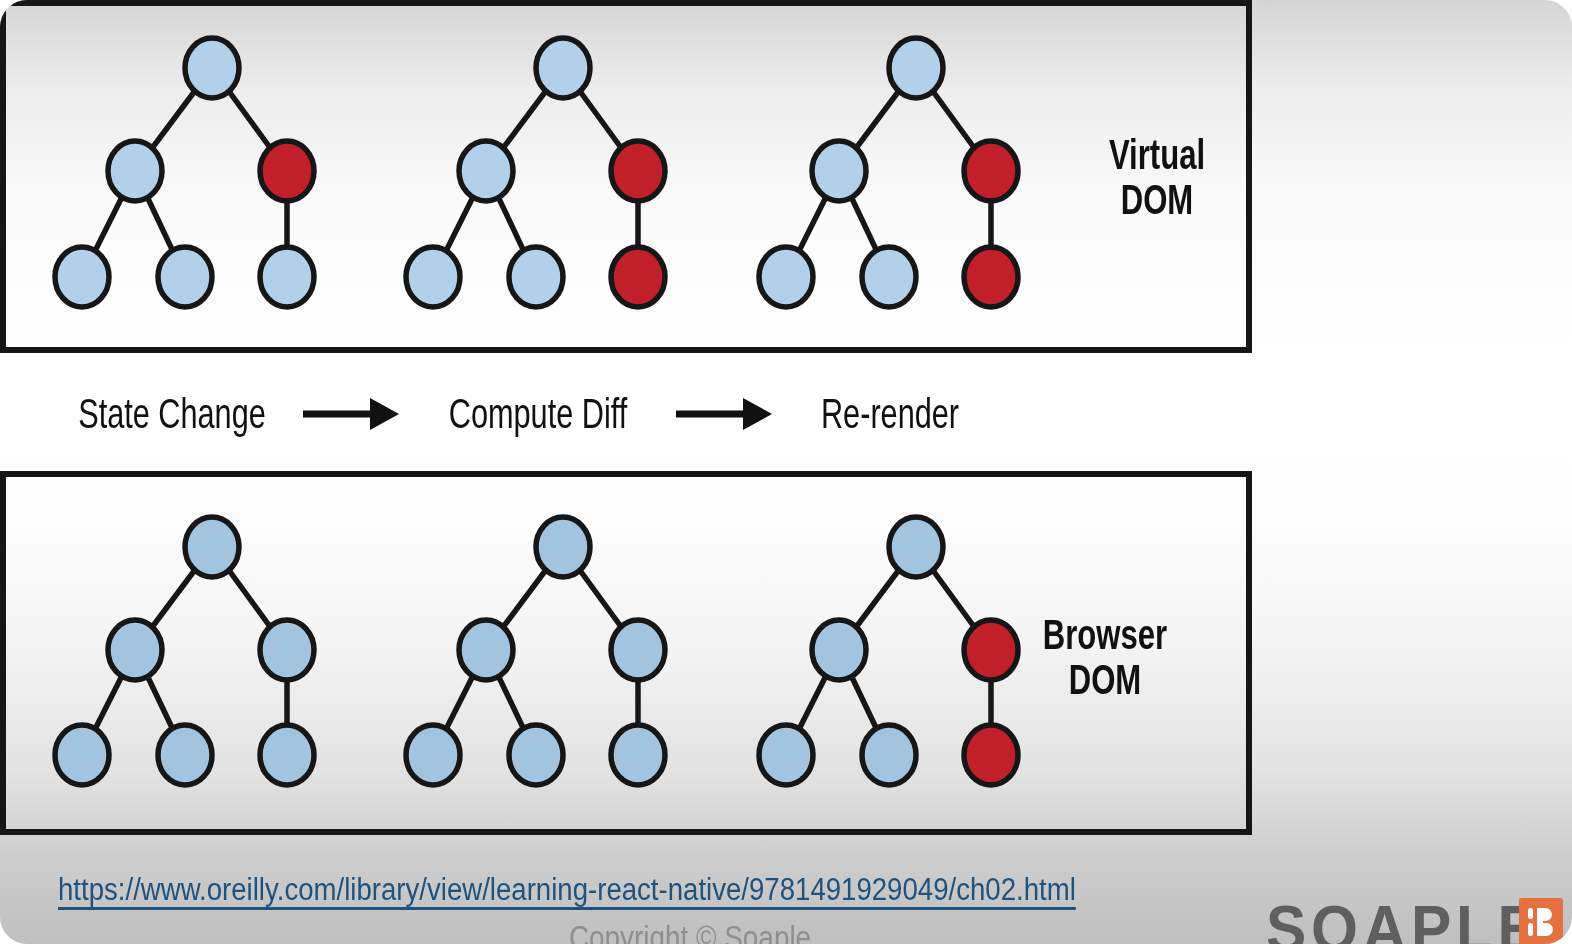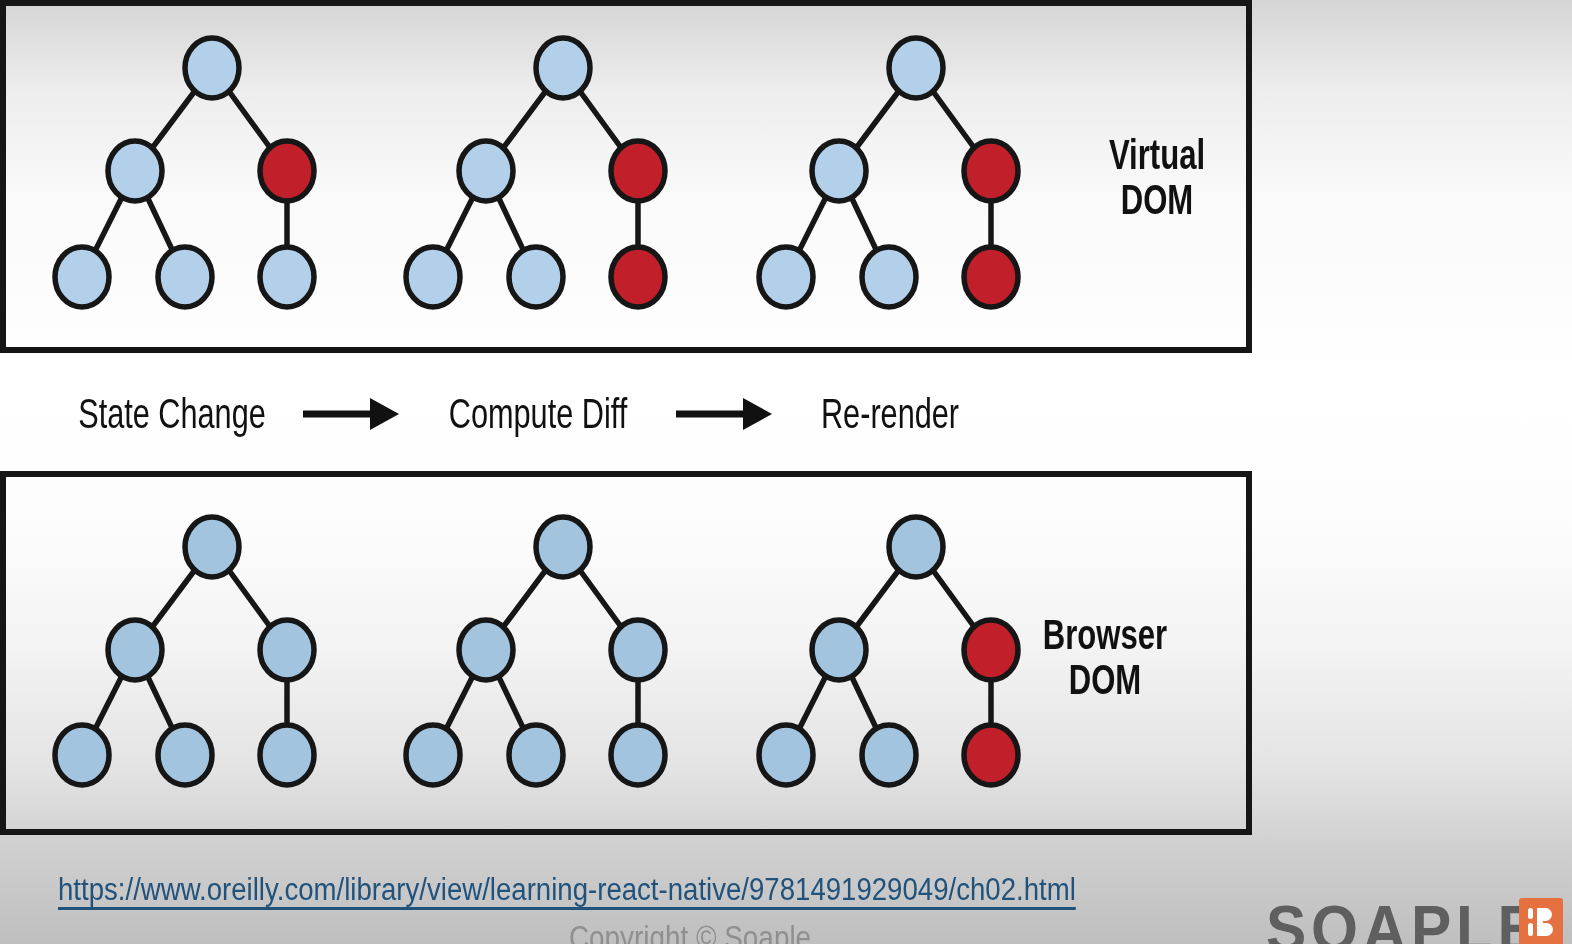--- a/index.html
+++ b/index.html
@@ -7,20 +7,21 @@
 
   .page {
     position: relative;
     width: 1572px;
     height: 944px;
     overflow: hidden;
     background: linear-gradient(180deg,
       #d5d5d5 0px, #ededed 90px, #fafafa 200px,
       #ffffff 380px, #fdfdfd 520px, #f3f3f3 650px,
       #e3e3e3 770px, #cecece 855px, #bfbfbf 944px);
+    border-radius: 27px;
   }
 
   .dom-box {
     position: absolute;
     left: 0;
     width: 1252px;
     border: 6px solid #161616;
     box-sizing: border-box;
     background: transparent;
   }

